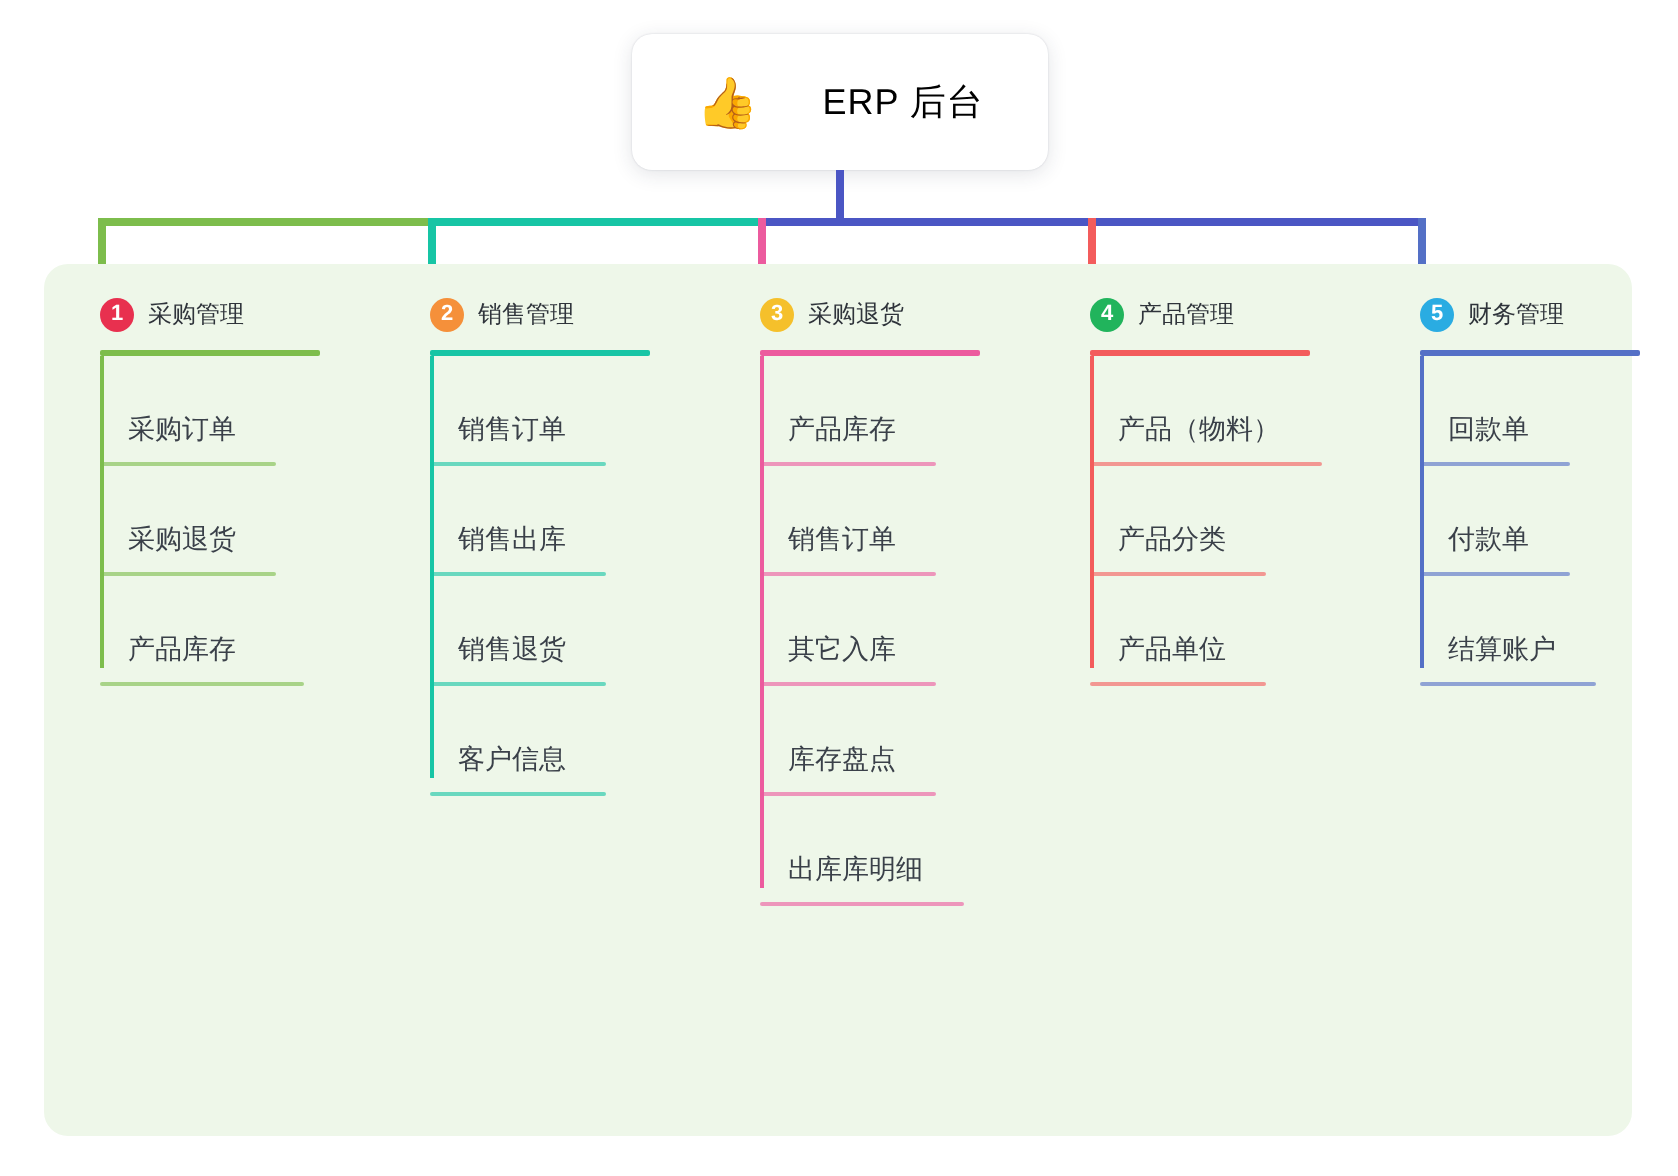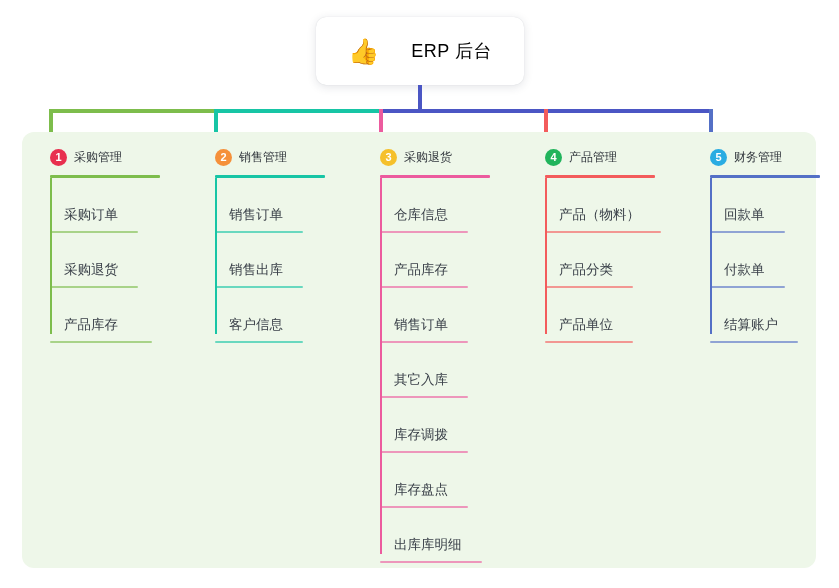--- a/index.html
+++ b/index.html
@@ -200,51 +200,47 @@
           <div class="spine" style="background: rgb(23, 197, 165);"></div>
           <div class="leaf">
             <span class="leaf-label">销售订单</span>
             <div class="leaf-rule" style="background: rgb(23, 197, 165); opacity: 0.62; width: 88px;"></div>
           </div>
           <div class="leaf">
             <span class="leaf-label">销售出库</span>
             <div class="leaf-rule" style="background: rgb(23, 197, 165); opacity: 0.62; width: 88px;"></div>
           </div>
           <div class="leaf">
+            <span class="leaf-label">销售退货</span>
+            <div class="leaf-rule" style="background: rgb(23, 197, 165); opacity: 0.62; width: 88px;"></div>
+          </div>
+          <div class="leaf">
             <span class="leaf-label">客户信息</span>
             <div class="leaf-rule" style="background: rgb(23, 197, 165); opacity: 0.62; width: 88px;"></div>
           </div>
         </div>
       </div>
       <div class="col" style="left: 366px;">
         <div class="col-head">
           <span class="badge" style="background: rgb(245, 192, 43);">3</span>
           <span class="col-title">采购退货</span>
         </div>
         <div class="head-rule" style="background: rgb(236, 91, 158); width: 110px; margin-left: 14px;"></div>
         <div class="branch">
           <div class="spine" style="background: rgb(236, 91, 158);"></div>
           <div class="leaf">
-            <span class="leaf-label">仓库信息</span>
-            <div class="leaf-rule" style="background: rgb(236, 91, 158); opacity: 0.62; width: 88px;"></div>
-          </div>
-          <div class="leaf">
             <span class="leaf-label">产品库存</span>
             <div class="leaf-rule" style="background: rgb(236, 91, 158); opacity: 0.62; width: 88px;"></div>
           </div>
           <div class="leaf">
             <span class="leaf-label">销售订单</span>
             <div class="leaf-rule" style="background: rgb(236, 91, 158); opacity: 0.62; width: 88px;"></div>
           </div>
           <div class="leaf">
             <span class="leaf-label">其它入库</span>
-            <div class="leaf-rule" style="background: rgb(236, 91, 158); opacity: 0.62; width: 88px;"></div>
-          </div>
-          <div class="leaf">
-            <span class="leaf-label">库存调拨</span>
             <div class="leaf-rule" style="background: rgb(236, 91, 158); opacity: 0.62; width: 88px;"></div>
           </div>
           <div class="leaf">
             <span class="leaf-label">库存盘点</span>
             <div class="leaf-rule" style="background: rgb(236, 91, 158); opacity: 0.62; width: 88px;"></div>
           </div>
           <div class="leaf">
             <span class="leaf-label">出库库明细</span>
             <div class="leaf-rule" style="background: rgb(236, 91, 158); opacity: 0.62; width: 102px;"></div>
           </div>

